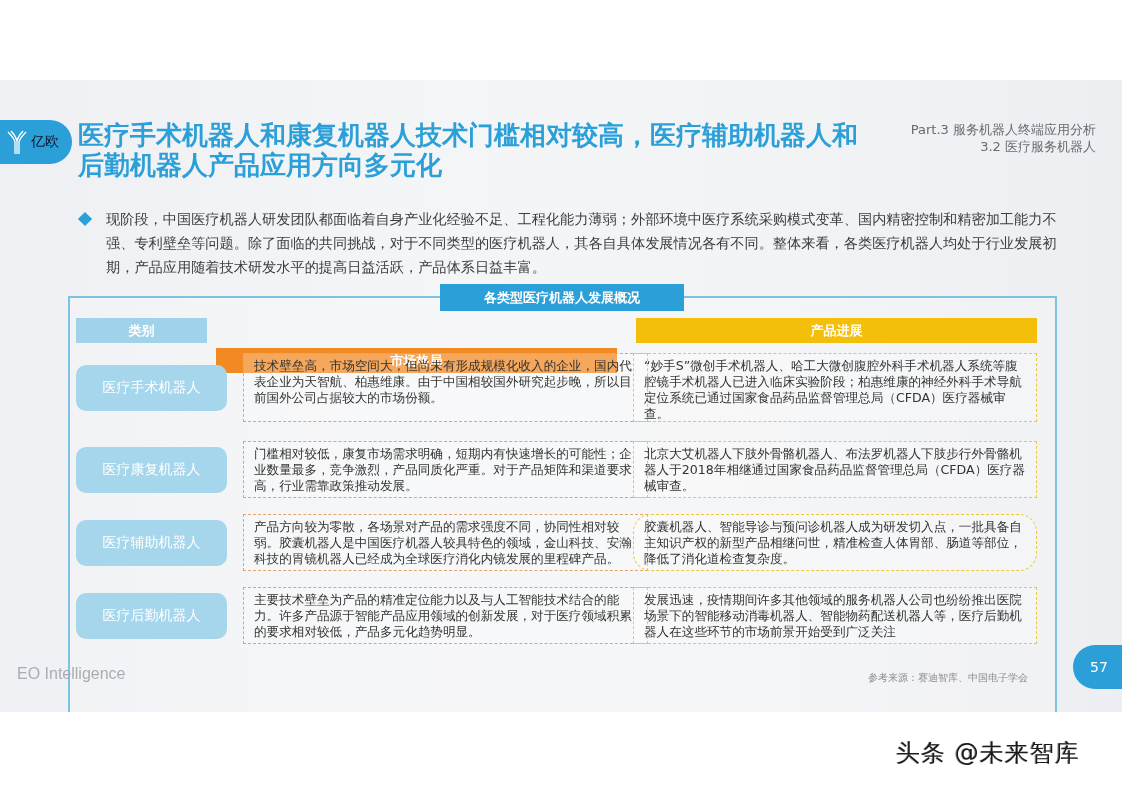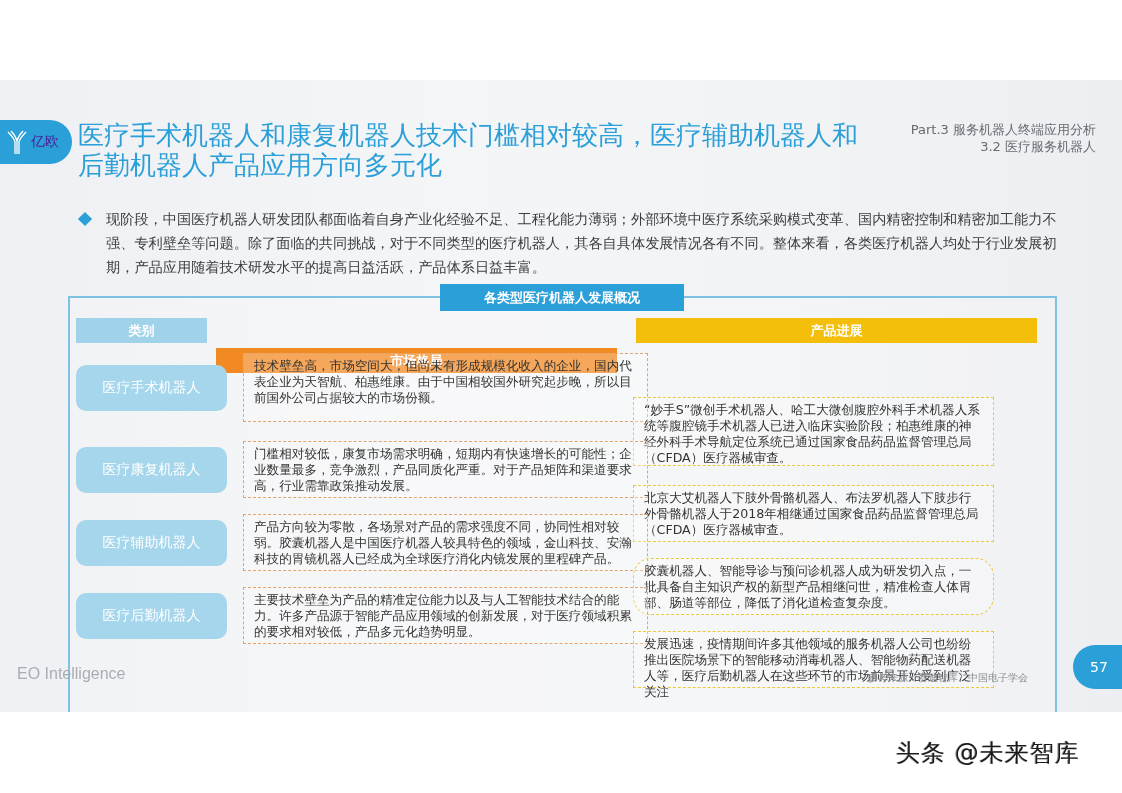--- a/index.html
+++ b/index.html
@@ -11,25 +11,25 @@
     background: linear-gradient(90deg, #eef0f3 0%, #f4f5f7 40%, #f2f3f5 70%, #eceef1 100%);
     overflow: hidden;
   }
 
   .logo-badge {
     position: absolute; left: 0; top: 40px; width: 72px; height: 44px;
     background: #2b9fd8; border-radius: 0 22px 22px 0;
     display: flex; align-items: center; padding-left: 6px; gap: 3px;
   }
   .logo-badge svg { width: 22px; height: 26px; }
-  .logo-text { color: #4c1d95; font-size: 14px; letter-spacing: 0px; }
+  .logo-text { color: #0f172a; font-size: 14px; letter-spacing: 0px; }
 
   .title {
     position: absolute; left: 78px; top: 40px; width: 800px;
-    color: #2b9fd8; font-size: 26px; line-height: 30px; font-weight: normal;
+    color: #2b9fd8; font-size: 26px; line-height: 30px; font-weight: bold;
   }
 
   .section-label {
     position: absolute; right: 26px; top: 41px; text-align: right;
     color: #666b70; font-size: 13px; line-height: 17px;
   }
 
   .intro {
     position: absolute; left: 78px; top: 127px; width: 980px;
     color: #3a3d40; font-size: 14.2px; line-height: 24px;
@@ -62,21 +62,21 @@
     position: absolute; left: 76px; width: 151px; height: 46px;
     background: #a6d6ec; border-radius: 10px; color: #ffffff; font-size: 14px;
     display: flex; align-items: center; justify-content: center;
   }
 
   .cell {
     position: absolute; padding: 4px 10px; color: #333333; font-size: 12.6px; line-height: 16px;
     background: rgba(255,255,255,0.25);
   }
   .cell.market { left: 213px; width: 405px; border: 1.5px dashed #e4a36a; margin-left: 30px; }
-  .cell.product { left: 633px; width: 361px; border: 1.5px dashed #ecc93c; margin-top: 44px; }
+  .cell.product { left: 633px; width: 404px; border: 1.5px dashed #ecc93c; }
 
   .footer-brand {
     position: absolute; left: 17px; top: 585px; color: #a9adb3; font-size: 16px;
     font-family: "Liberation Sans", sans-serif;
   }
   .footer-source {
     position: absolute; right: 94px; top: 591px; color: #8a8e93; font-size: 10px;
   }
   .page-badge {
     position: absolute; left: 1073px; top: 565px; width: 60px; height: 44px;

